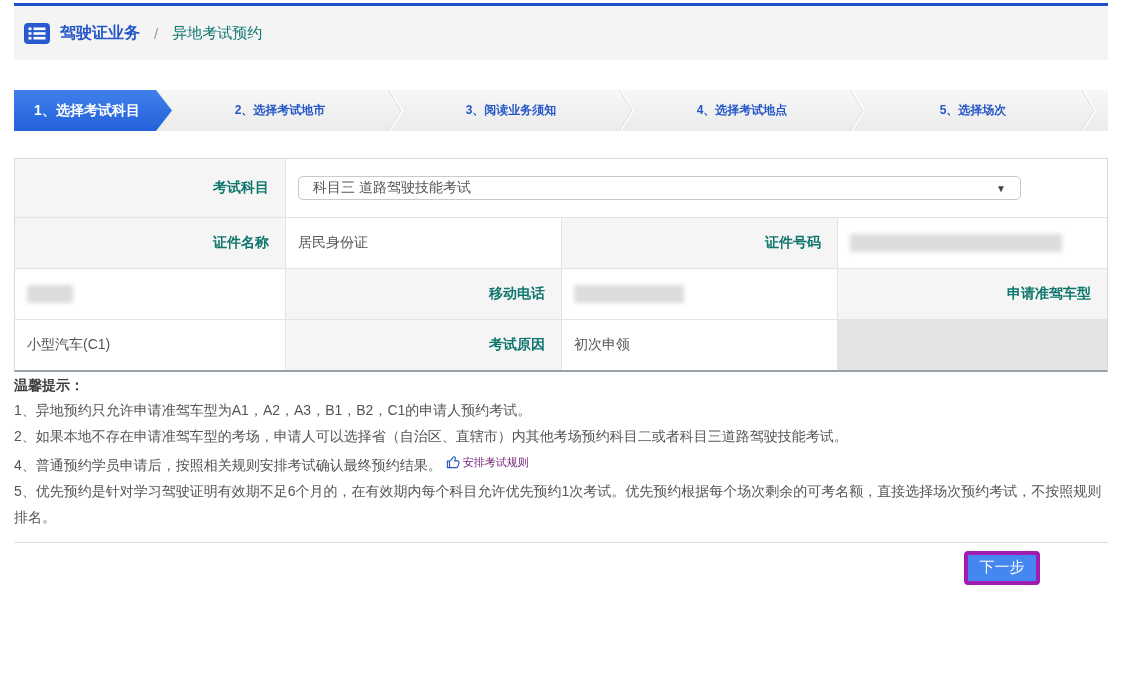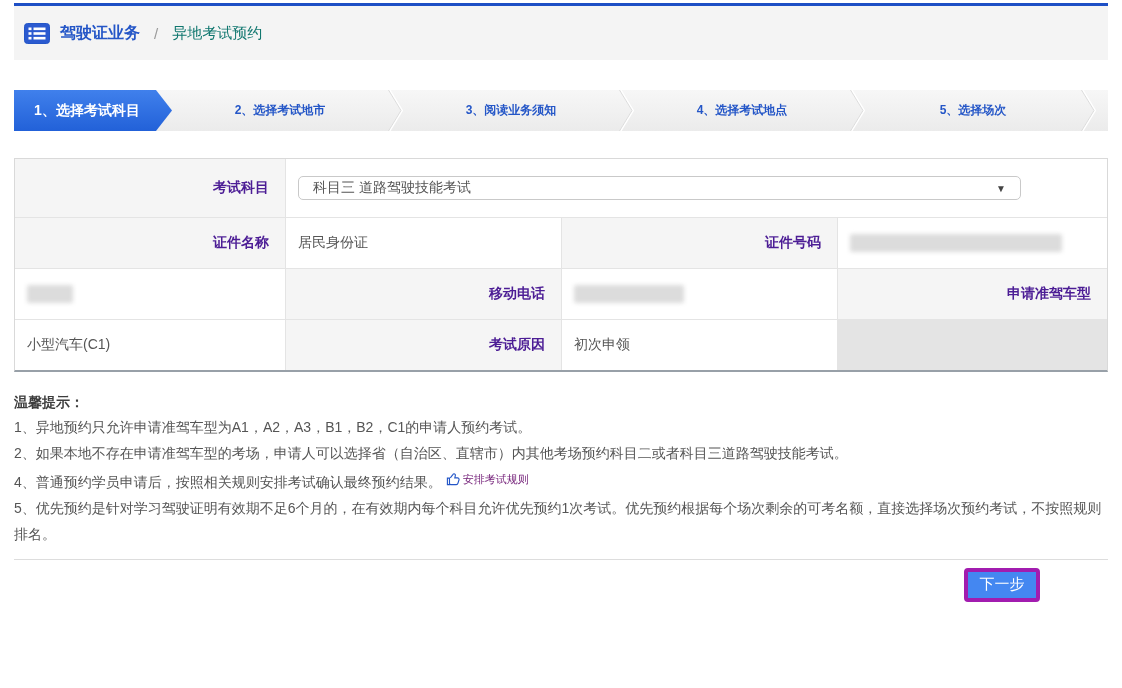--- a/index.html
+++ b/index.html
@@ -26,35 +26,35 @@
     display:flex; align-items:center; justify-content:center; }
   .sep { width:15px; flex:0 0 15px; }
   .steps-filler { flex:1; margin-left:2px; background:linear-gradient(#ededed,#dbdbdb);
     clip-path:polygon(0 0, 100% 0, 100% 100%, 0 100%, 13px 50%); }
 
   
   .form-table { margin-top:27px; border:1px solid #d9d9d9; border-bottom:2px solid #98a0a8;
     background:#e4e4e4; display:grid;
     grid-template-columns:270px 275px 275px 1fr; grid-template-rows:58px 50px 50px 50px; gap:1px; }
   .lbl { background:#f5f5f5; display:flex; align-items:center; justify-content:flex-end;
-    padding-right:16px; font-size:14px; font-weight:bold; color:#4c1d95; }
+    padding-right:16px; font-size:14px; font-weight:bold; color:#0f766e; }
   .val { background:#fff; display:flex; align-items:center; padding-left:12px;
     font-size:14px; color:#555; }
   .val-wide { grid-column:2 / 5; }
   .select-box { width:723px; max-width:96%; height:24px; border:1px solid #c9c9c9; border-radius:5px;
     background:#fff; display:flex; align-items:center; justify-content:space-between;
     padding:0 14px; font-size:14px; color:#555; cursor:pointer; }
   .dd-arrow { font-size:10px; color:#444; }
   .blur { background:#dcdcdc; border-radius:2px; filter:blur(2px); }
   .blur-id { width:212px; height:18px; }
   .blur-name { width:46px; height:18px; }
   .blur-phone { width:110px; height:18px; }
 
   
-  .tips { margin-top:18px; font-size:14px; color:#555; }
+  .tips { margin-top:1px; font-size:14px; color:#555; }
   .tips-title { font-size:14px; font-weight:bold; color:#3d3d3d; line-height:24px; }
   .tip { line-height:26px; }
   .rule-link { color:#701a75; font-size:11px; text-decoration:none; display:inline-flex;
     align-items:center; cursor:pointer; }
   .rule-link svg { margin:0 2px 0 4px; }
 
   
   .footer { border-top:1px solid #ddd; margin-top:12px; padding:8px 68px 0 0;
     display:flex; justify-content:flex-end; }
   .next-btn { width:76px; height:34px; background:#4487f1; border:4px solid #a21caf;

